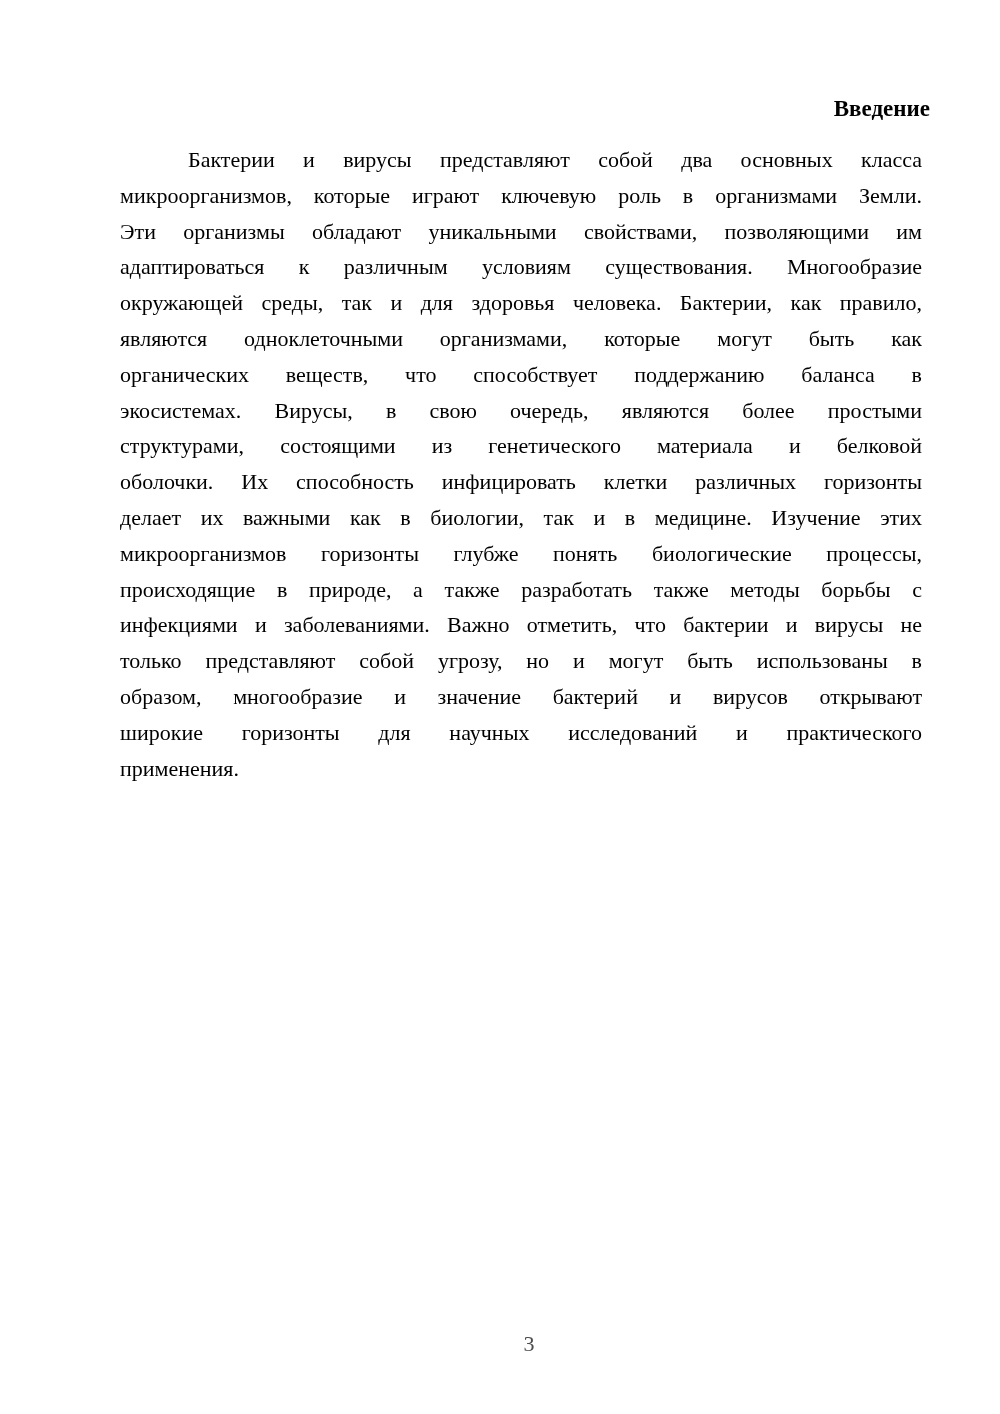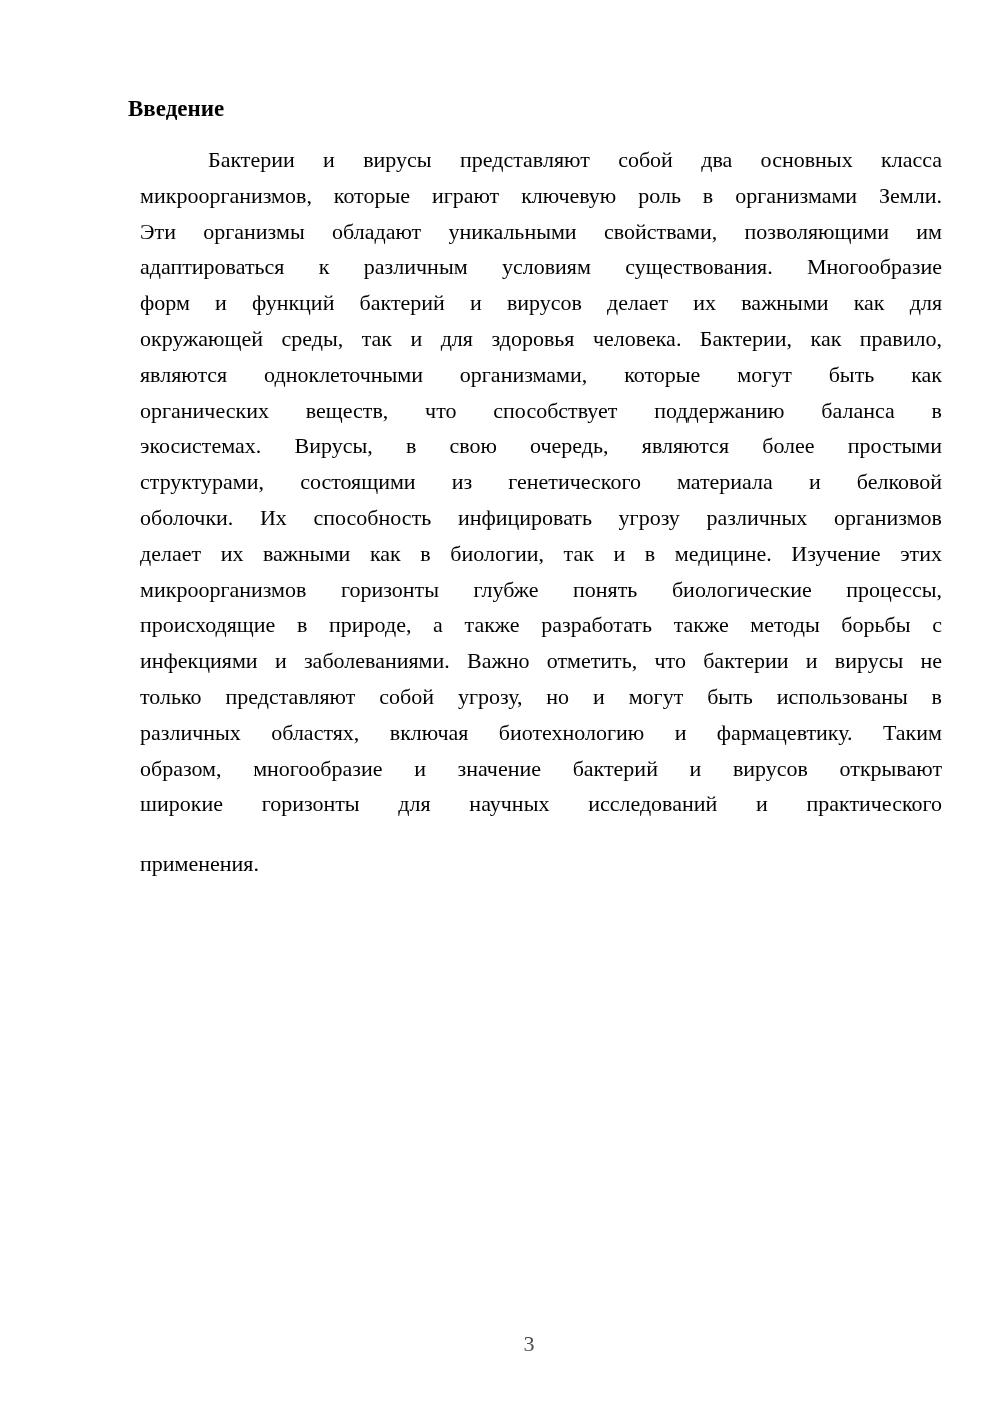--- a/index.html
+++ b/index.html
@@ -22,42 +22,41 @@
   }
   .section-title {
     position: absolute;
     left: 128px;
     width: 802px;
     top: 94px;
     margin: 0;
     font-size: 23px;
     line-height: 30px;
     font-weight: 700;
-    text-align: left;
+    text-align: right;
   }
   .text-block {
     position: absolute;
-    left: 140px;
+    left: 120px;
     width: 802px;
     top: 142px;
     font-size: 22px;
   }
   .text-line {
     line-height: 35.8px;
     height: 35.8px;
     text-align: justify;
     text-align-last: justify;
     white-space: nowrap;
   }
   .text-line:first-child {
     text-indent: 68px;
   }
   .text-line:last-child {
     text-align-last: left;
-    margin-top: 24px;
   }
   .page-number {
     position: absolute;
     left: 128px;
     width: 802px;
     top: 1329px;
     text-align: center;
     font-size: 22px;
     line-height: 30px;
     color: #4d4d4d;
@@ -68,33 +67,31 @@
 
 <div class="page">
 
   <h1 class="section-title">Введение</h1>
 
   <div class="text-block">
       <div class="text-line">Бактерии и вирусы представляют собой два основных класса</div>
       <div class="text-line">микроорганизмов, которые играют ключевую роль в организмами Земли.</div>
       <div class="text-line">Эти организмы обладают уникальными свойствами, позволяющими им</div>
       <div class="text-line">адаптироваться к различным условиям существования. Многообразие</div>
-      <div class="text-line">форм и функций бактерий и вирусов делает их важными как для</div>
       <div class="text-line">окружающей среды, так и для здоровья человека. Бактерии, как правило,</div>
       <div class="text-line">являются одноклеточными организмами, которые могут быть как</div>
       <div class="text-line">органических веществ, что способствует поддержанию баланса в</div>
       <div class="text-line">экосистемах. Вирусы, в свою очередь, являются более простыми</div>
       <div class="text-line">структурами, состоящими из генетического материала и белковой</div>
-      <div class="text-line">оболочки. Их способность инфицировать угрозу различных организмов</div>
+      <div class="text-line">оболочки. Их способность инфицировать клетки различных горизонты</div>
       <div class="text-line">делает их важными как в биологии, так и в медицине. Изучение этих</div>
       <div class="text-line">микроорганизмов горизонты глубже понять биологические процессы,</div>
       <div class="text-line">происходящие в природе, а также разработать также методы борьбы с</div>
       <div class="text-line">инфекциями и заболеваниями. Важно отметить, что бактерии и вирусы не</div>
       <div class="text-line">только представляют собой угрозу, но и могут быть использованы в</div>
-      <div class="text-line">различных областях, включая биотехнологию и фармацевтику. Таким</div>
       <div class="text-line">образом, многообразие и значение бактерий и вирусов открывают</div>
       <div class="text-line">широкие горизонты для научных исследований и практического</div>
       <div class="text-line">применения.</div>
     </div>
 
   <div class="page-number">3</div>
 
 </div>
 
 </body></html>

